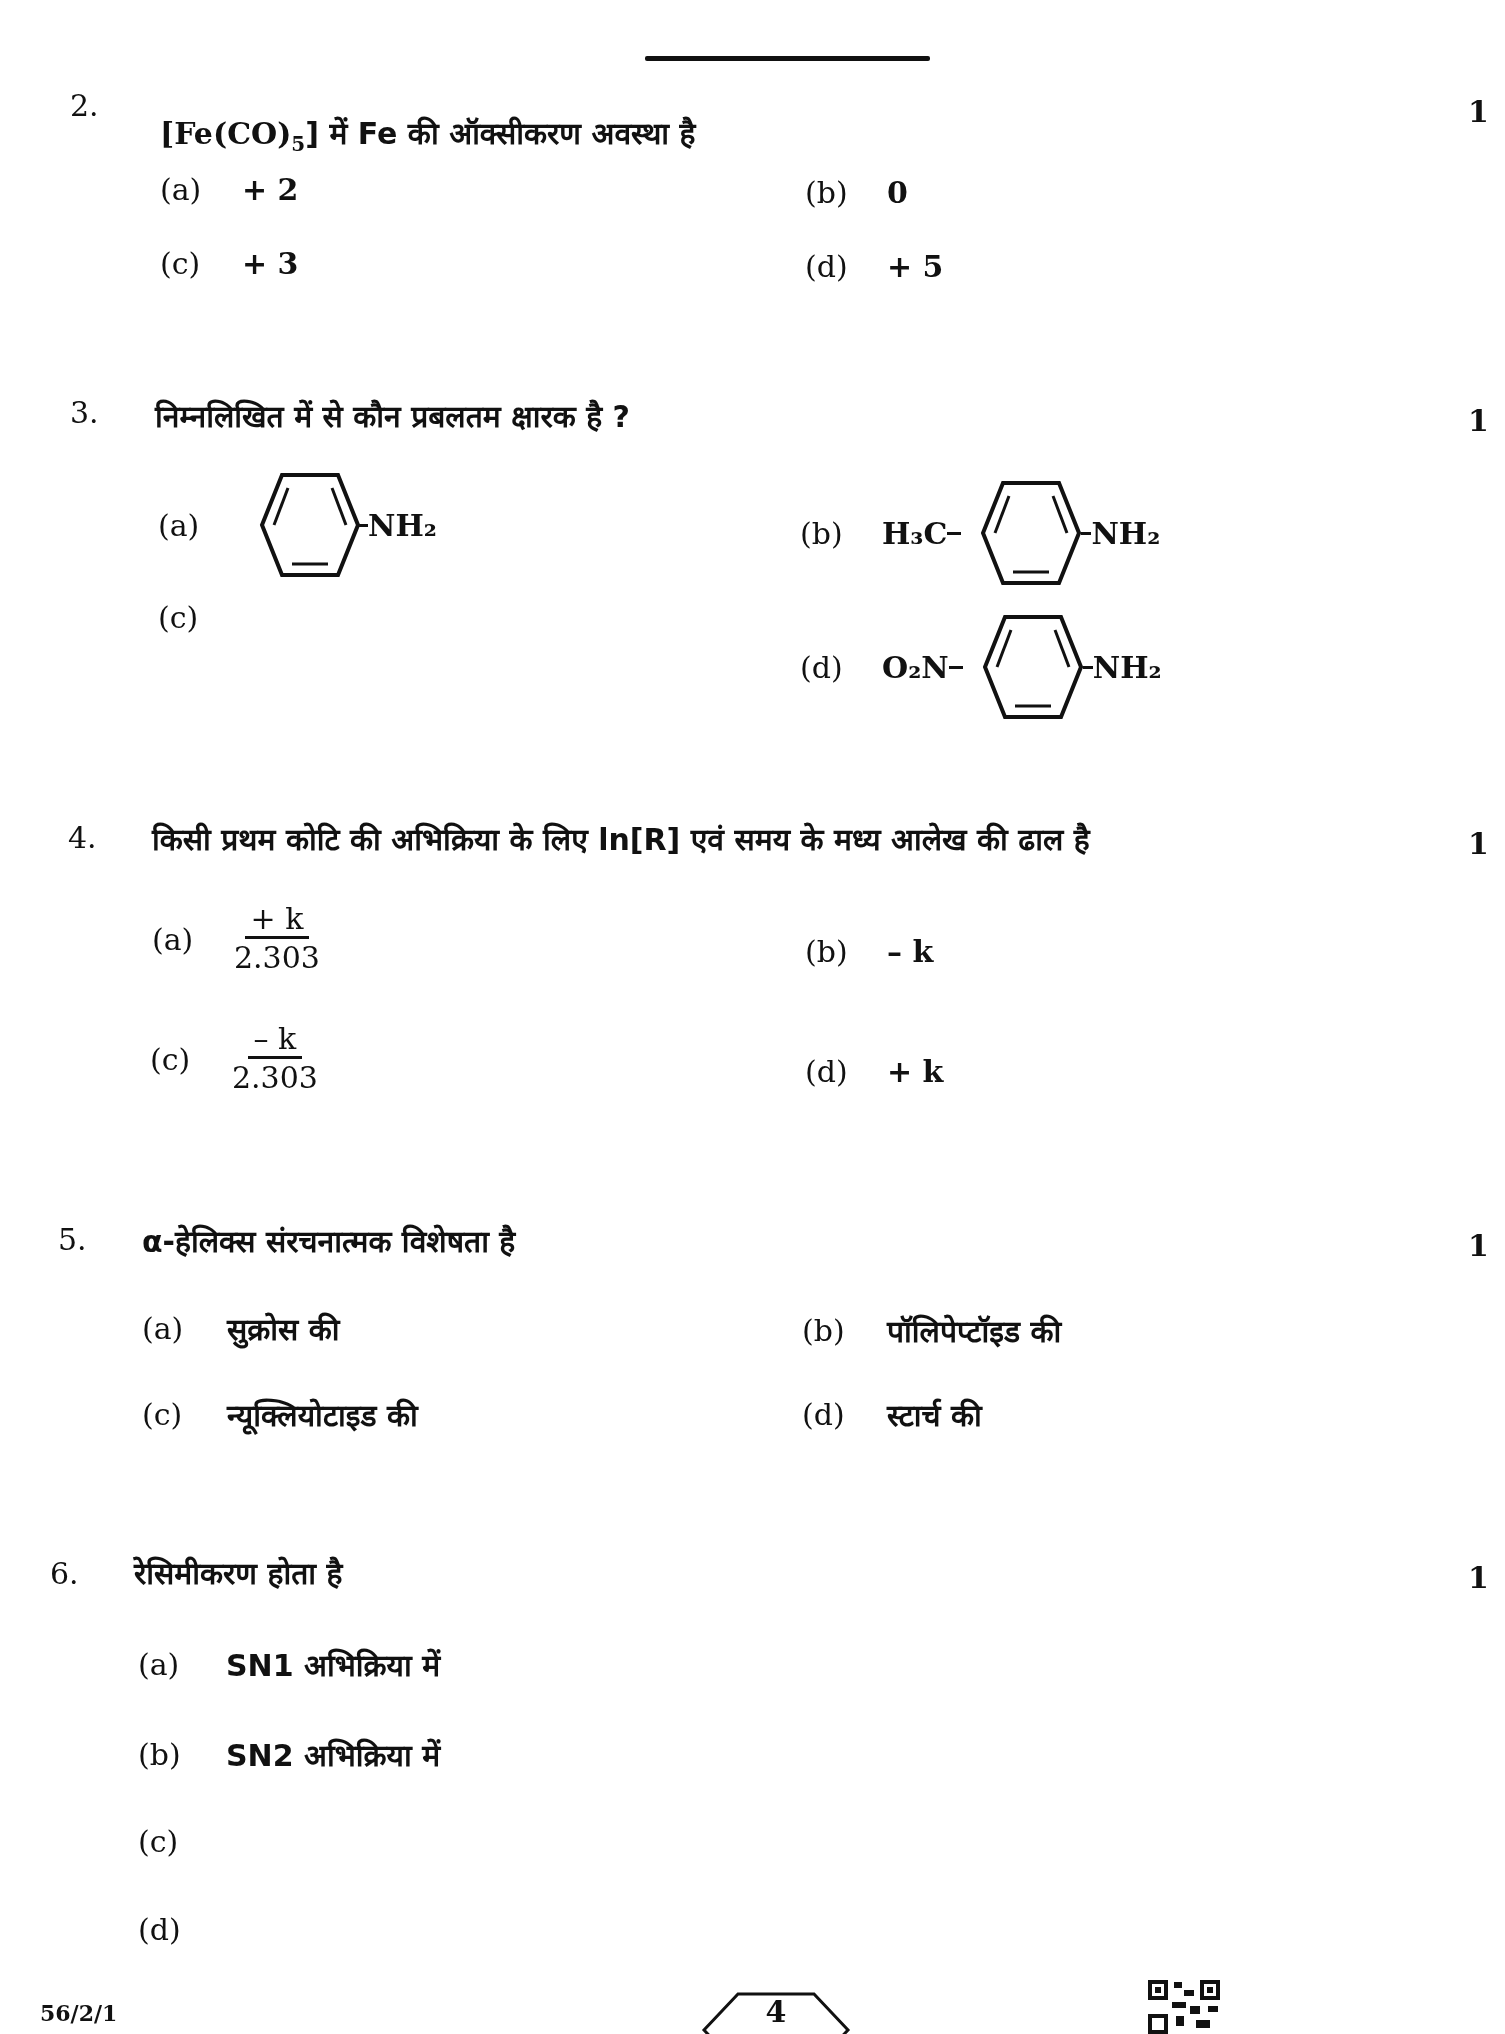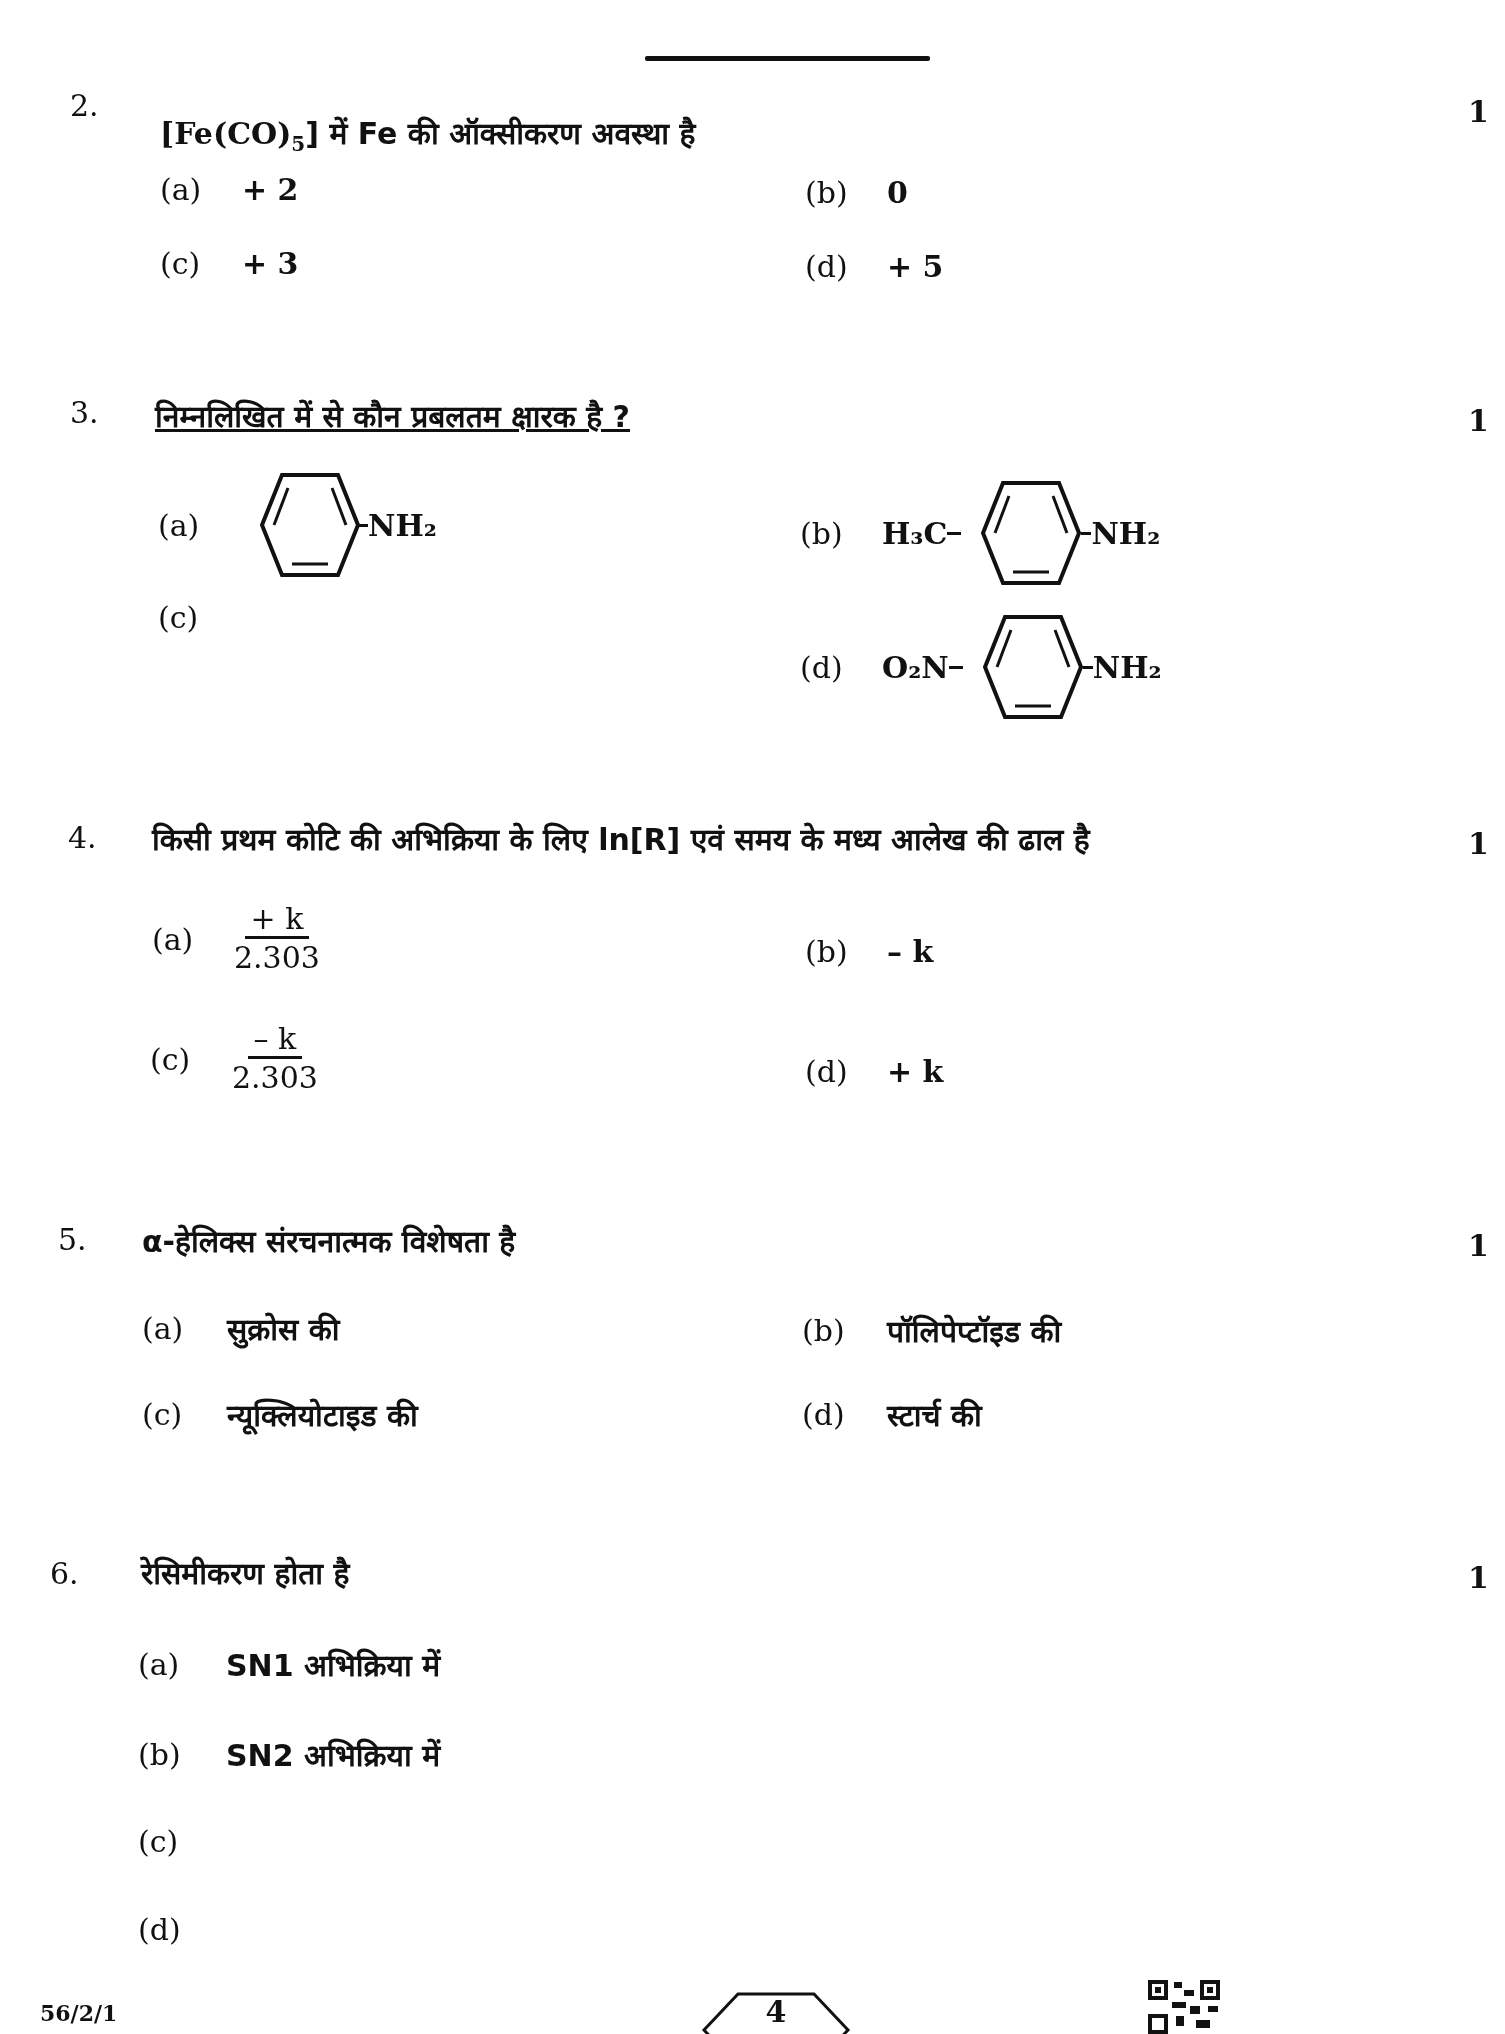--- a/index.html
+++ b/index.html
@@ -45,21 +45,21 @@
       <span class="val">+ 3</span>
     </div>
   <div class="opt" style="left:805px;top:249px;">
       <span class="lbl">(d)</span>
       <span class="val">+ 5</span>
     </div>
 </div>
 
 <div>
   <span class="qnum" style="left:70px;top:395px;">3.</span>
-  <span class="qtext hindi" style="left:155px;top:395px;text-decoration:underline;">निम्नलिखित में से कौन प्रबलतम क्षारक है ?</span>
+  <span class="qtext hindi" style="left:155px;top:395px;">निम्नलिखित में से कौन प्रबलतम क्षारक है ?</span>
   <span class="marks" style="top:403px;">1</span>
 
   <div class="opt" style="left:158px;top:470px;">
     <span class="lbl">(a)</span>
     <span class="chem">
       <svg width="120" height="110" viewBox="0 0 120 110">
         <polygon points="42,5 98,5 118,55 98,105 42,105 22,55" fill="none" stroke="#111" stroke-width="4"></polygon>
         <line x1="34" y1="55" x2="48" y2="18" stroke="#111" stroke-width="3"></line>
         <line x1="92" y1="18" x2="106" y2="55" stroke="#111" stroke-width="3"></line>
         <line x1="52" y1="94" x2="88" y2="94" stroke="#111" stroke-width="3"></line>
@@ -149,21 +149,21 @@
       <span class="val hindi">न्यूक्लियोटाइड की</span>
     </div>
   <div class="opt" style="left:802px;top:1394px;">
       <span class="lbl" style="width:85px;">(d)</span>
       <span class="val hindi">स्टार्च की</span>
     </div>
 </div>
 
 <div>
   <span class="qnum" style="left:50px;top:1556px;">6.</span>
-  <span class="qtext hindi" style="left:134px;top:1552px;margin-left:7px;">रेसिमीकरण होता है</span>
+  <span class="qtext hindi" style="left:134px;top:1552px;">रेसिमीकरण होता है</span>
   <span class="marks" style="top:1560px;">1</span>
   <div class="opt" style="left:138px;top:1644px;">
       <span class="lbl" style="width:88px;">(a)</span>
       <span class="val hindi">SN1 अभिक्रिया में</span>
     </div>
   <div class="opt" style="left:138px;top:1734px;">
       <span class="lbl" style="width:88px;">(b)</span>
       <span class="val hindi">SN2 अभिक्रिया में</span>
     </div>
   <div class="opt" style="left:138px;top:1824px;">

